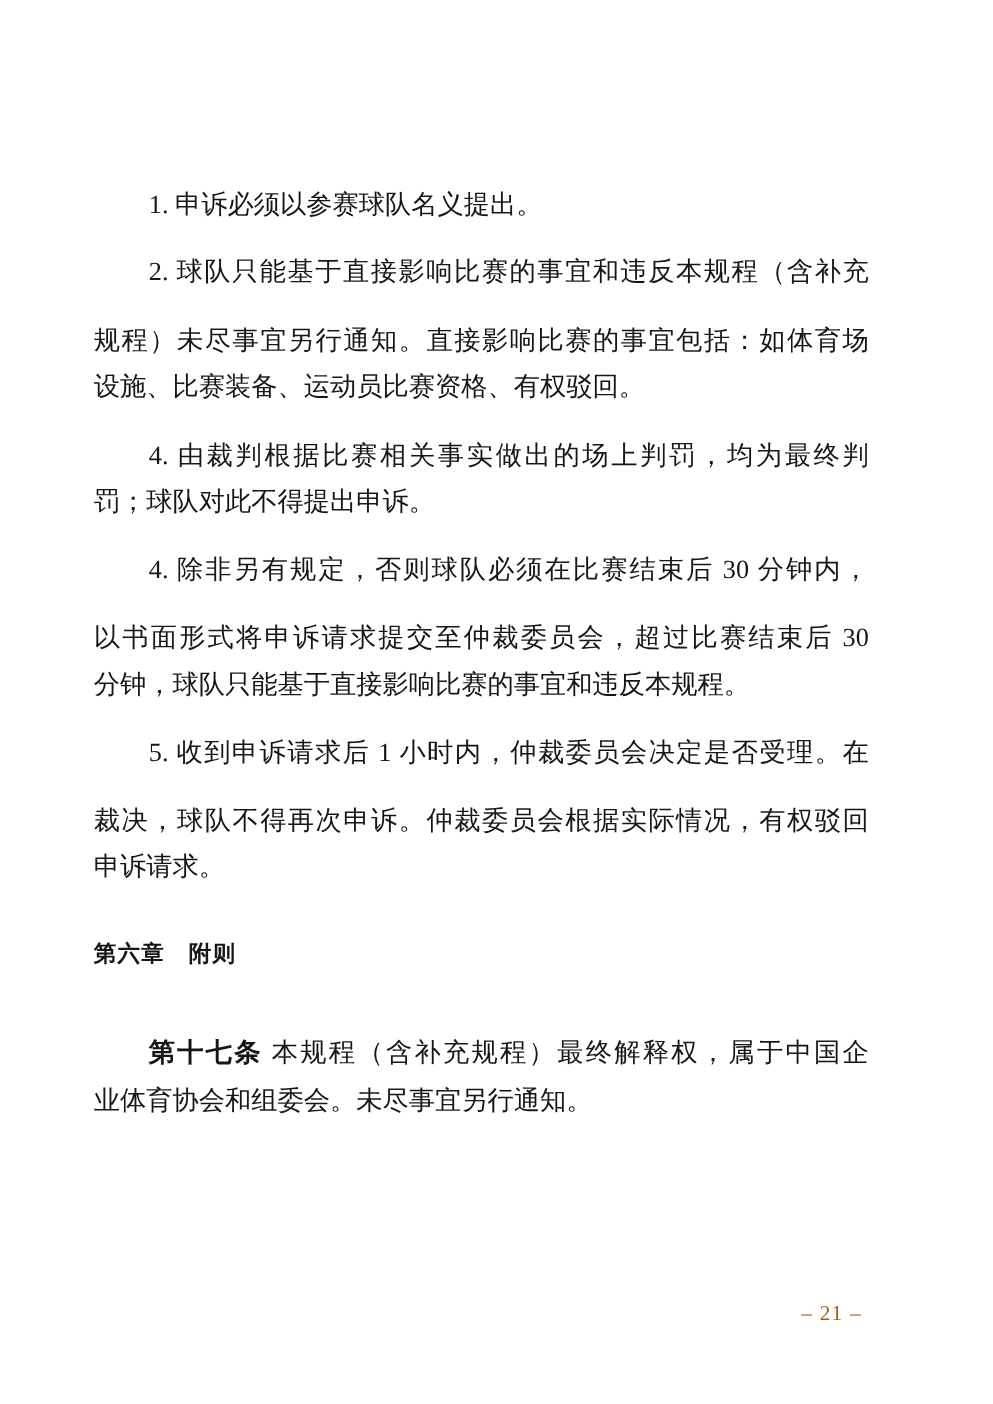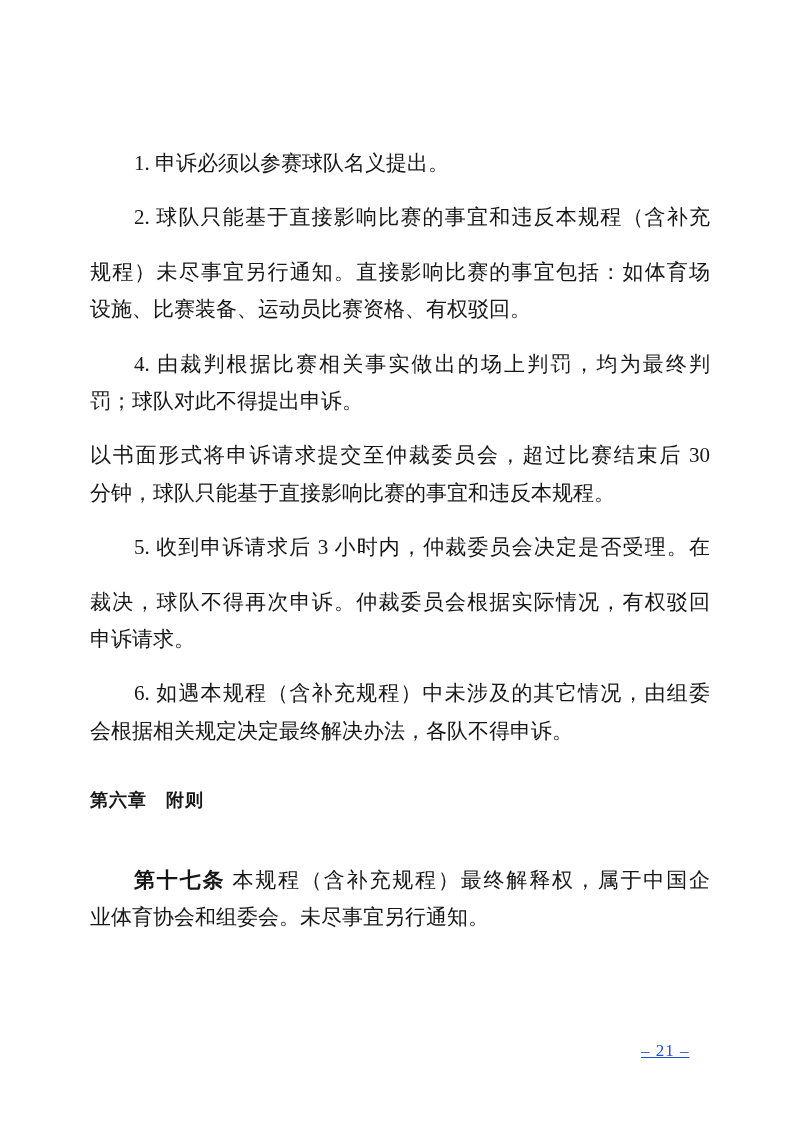--- a/index.html
+++ b/index.html
@@ -11,21 +11,21 @@
     position: relative;
     width: 794px;
     height: 1123px;
     background: #ffffff;
     overflow: hidden;
     font-family: "Liberation Serif", serif;
     color: #161616;
   }
   .content {
     position: absolute;
-    left: 90px;
+    left: 75px;
     top: 145px;
     width: 620px;
   }
   .para {
     margin: 0;
     padding: 0;
   }
   .line {
     font-size: 21px;
     line-height: 37.4px;
@@ -50,23 +50,22 @@
   }
   .article .line strong {
     font-weight: bold;
   }
   .page-number {
     position: absolute;
     top: 1041px;
     left: 641px;
     font-size: 17px;
     line-height: 20px;
-    color: #1d4ed8;
+    color: #a16207;
     letter-spacing: 1px;
-    text-decoration: underline;
   }
 </style>
 </head>
 <body>
 
 <div class="page">
   <div class="content">
 
     <div id="body-paragraphs">
         <div class="para">
@@ -75,31 +74,28 @@
         <div class="para">
           <div class="line first fill">2. 球队只能基于直接影响比赛的事宜和违反本规程（含补充</div>
           <div class="line fill">规程）未尽事宜另行通知。直接影响比赛的事宜包括：如体育场</div>
           <div class="line">设施、比赛装备、运动员比赛资格、有权驳回。</div>
         </div>
         <div class="para">
           <div class="line first fill">4. 由裁判根据比赛相关事实做出的场上判罚，均为最终判</div>
           <div class="line">罚；球队对此不得提出申诉。</div>
         </div>
         <div class="para">
+          <div class="line first fill">4. 除非另有规定，否则球队必须在比赛结束后 30 分钟内，</div>
           <div class="line fill">以书面形式将申诉请求提交至仲裁委员会，超过比赛结束后 30</div>
           <div class="line">分钟，球队只能基于直接影响比赛的事宜和违反本规程。</div>
         </div>
         <div class="para">
-          <div class="line first fill">5. 收到申诉请求后 3 小时内，仲裁委员会决定是否受理。在</div>
+          <div class="line first fill">5. 收到申诉请求后 1 小时内，仲裁委员会决定是否受理。在</div>
           <div class="line fill">裁决，球队不得再次申诉。仲裁委员会根据实际情况，有权驳回</div>
           <div class="line">申诉请求。</div>
-        </div>
-        <div class="para">
-          <div class="line first fill">6. 如遇本规程（含补充规程）中未涉及的其它情况，由组委</div>
-          <div class="line">会根据相关规定决定最终解决办法，各队不得申诉。</div>
         </div>
       </div>
 
     <h2 class="chapter-heading">第六章　附则</h2>
 
     <div class="para article">
       <div class="line first fill">
         <strong>第十七条</strong><span> 本规程（含补充规程）最终解释权，属于中国企</span>
       </div>
       <div class="line">业体育协会和组委会。未尽事宜另行通知。</div>

